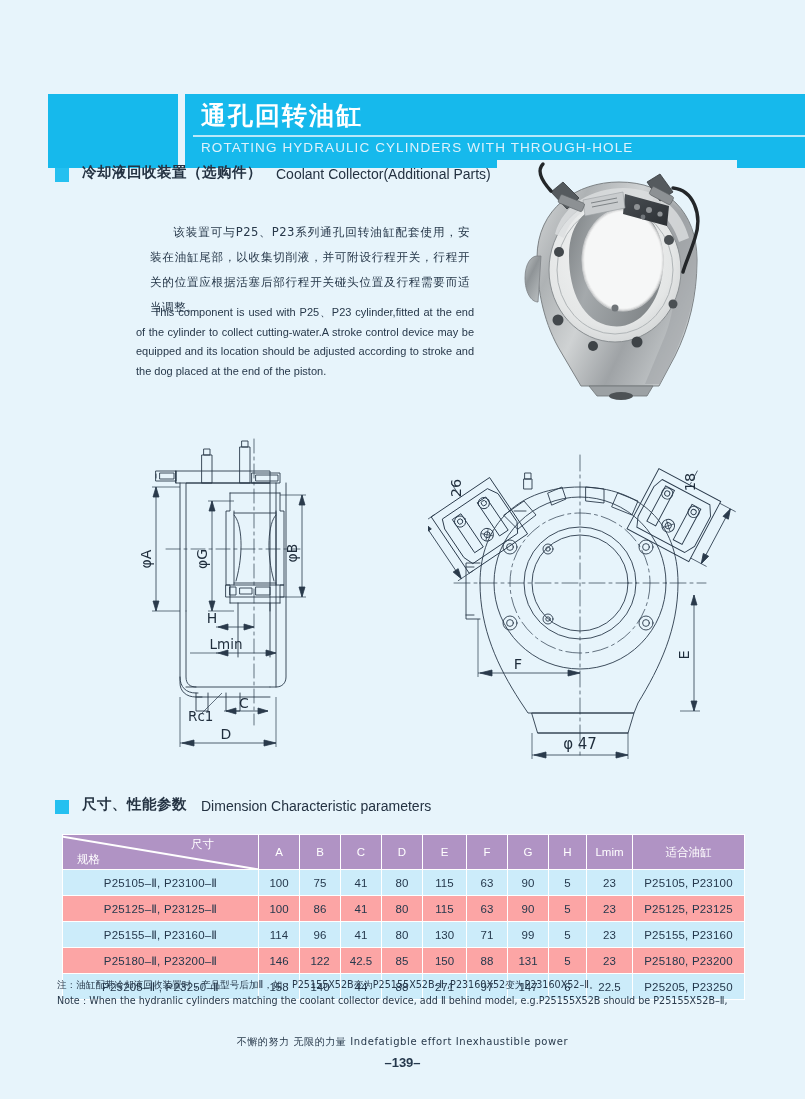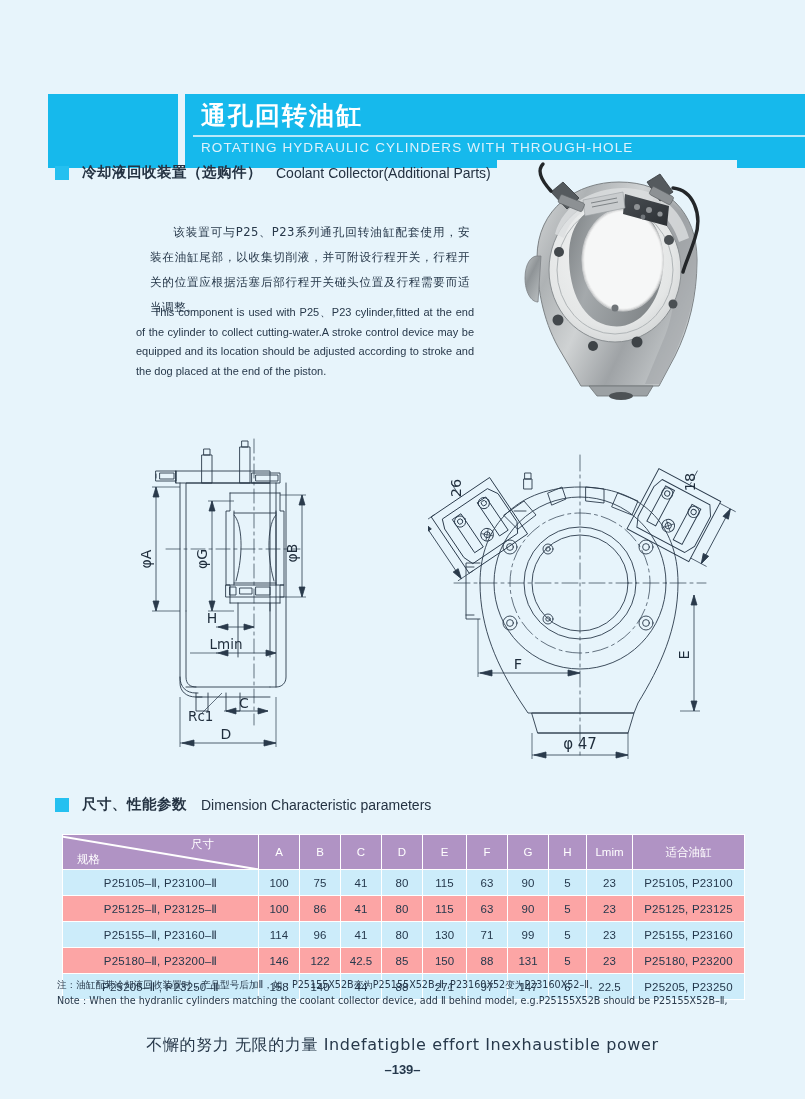--- a/index.html
+++ b/index.html
@@ -63,21 +63,21 @@
     letter-spacing: 1.1px;
     padding-top: 3px;
     font-family: Liberation Sans, sans-serif;
     white-space: nowrap;
   }
 
   
   .section-head {
     position: absolute;
     display: flex;
-    align-items: center;
+    align-items: flex-end;
     white-space: nowrap;
   }
   .sq {
     width: 14px;
     height: 14px;
     background: #25c0f0;
     margin-right: 13px;
     flex: none;
   }
   .sh-cn {
@@ -223,21 +223,21 @@
 
   
   .footer {
     position: absolute;
     left: 0;
     top: 1035px;
     width: 805px;
     text-align: center;
   }
   .footer-slogan {
-    font-size: 16px;
+    font-size: 10px;
     color: #27384a;
     font-family: "DejaVu Sans", "Liberation Sans", sans-serif;
     letter-spacing: .6px;
   }
   .footer-page {
     margin-top: 6px;
     font-size: 13px;
     color: #25384c;
     font-weight: bold;
     font-family: "Liberation Sans", sans-serif;

